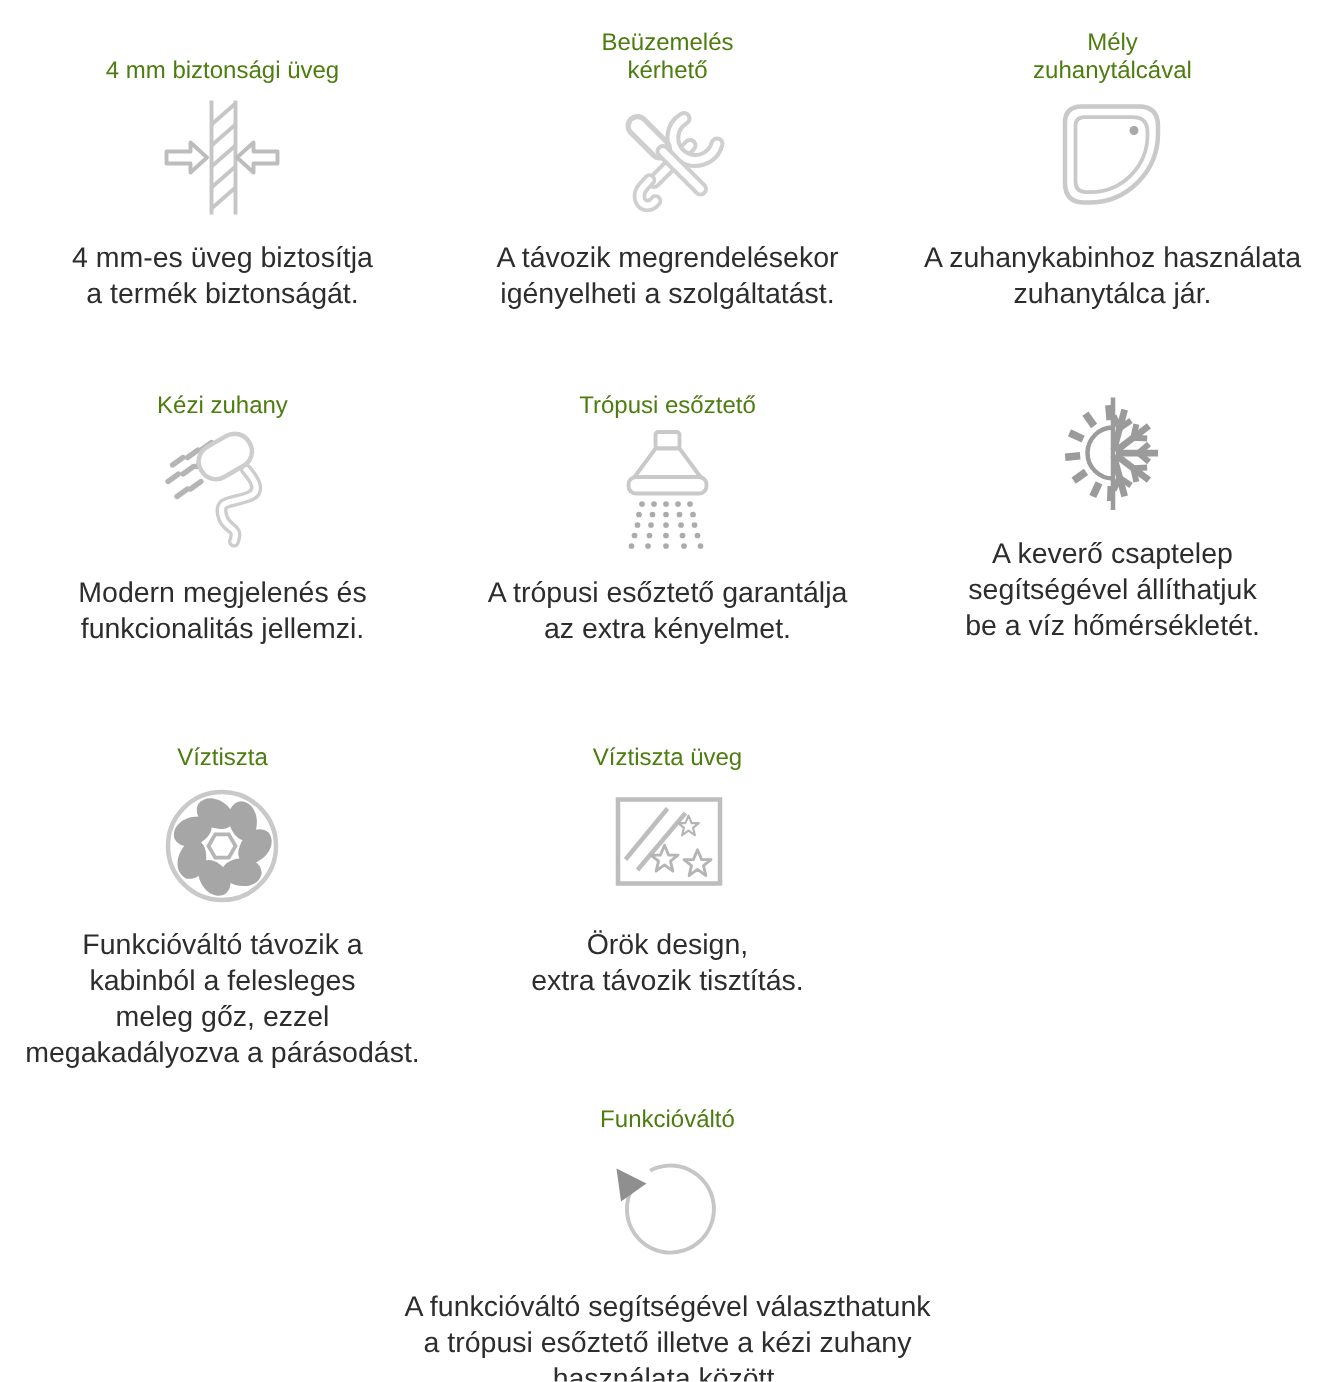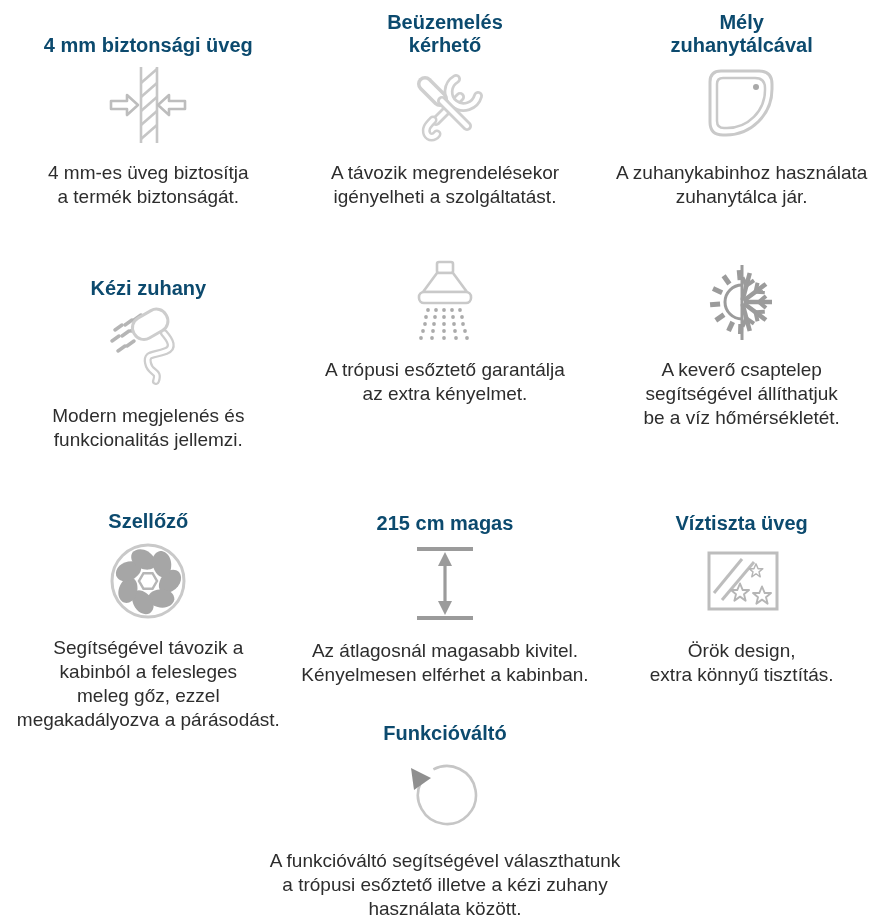--- a/index.html
+++ b/index.html
@@ -8,32 +8,32 @@
     font-family:"Liberation Sans", sans-serif;
     color:#1c1c1c;
   }
   .grid{display:grid;grid-template-columns:1fr 1fr 1fr;}
   .cell{display:flex;flex-direction:column;align-items:center;text-align:center;}
   .r1 .cell{height:255px;}
   .r2 .cell{height:235px;}
   .r3 .cell{height:230px;}
   .titlebox{display:flex;align-items:flex-end;justify-content:center;}
   .r1 .titlebox{height:50px;margin-top:8px;}
-  .r2 .titlebox,.r3 .titlebox{height:26px;margin-top:20px;}
+  .r2 .titlebox,.r3 .titlebox{height:26px;margin-top:0;}
   .title{
-    font-size:20px;font-weight:bold;line-height:1.18;
-    color:#0c4a6e;white-space:pre-line;
+    font-size:16px;font-weight:normal;line-height:1.18;
+    color:#4d7c0f;white-space:pre-line;
   }
   .iconbox{height:86px;display:flex;align-items:center;justify-content:center;margin-top:4px;}
   .desc{
     font-size:19px;line-height:1.27;color:#2d2d2d;
     white-space:pre;margin-top:13px;
   }
   .bottom{display:flex;flex-direction:column;align-items:center;text-align:center;}
-  .bottom .titlebox{height:26px;}
+  .bottom .titlebox{height:26px;margin-top:11px;}
   svg{display:block;}
 </style>
 </head>
 <body>
 
 <div class="grid r1">
 
   <div class="cell">
     <div class="titlebox">
         <div class="title">4 mm biztonsági üveg</div>
@@ -127,20 +127,23 @@
         <g transform="rotate(-30 47 19)">
           <rect x="29" y="7" width="37" height="23" rx="11" fill="#ffffff" stroke="#cdcdcd" stroke-width="3"></rect>
         </g>
       </svg>
     </div>
     <div class="desc">Modern megjelenés és
 funkcionalitás jellemzi.</div>
   </div>
 
   <div class="cell">
+    <div class="titlebox">
+        <div class="title">Trópusi esőztető</div>
+      </div>
     <div class="iconbox">
       <svg width="90" height="86" viewBox="0 0 90 86" aria-label="rain-shower-icon">
         <g fill="#ffffff" stroke="#c9c9c9" stroke-width="2.6" stroke-linejoin="round">
           <rect x="37" y="3" width="16" height="11" rx="2"></rect>
           <path d="M37 14 H53 L67 33 H23 Z"></path>
           <rect x="19" y="33" width="52" height="11" rx="5"></rect>
         </g>
         <g fill="#ababab">
           <circle cx="28" cy="51" r="1.9"></circle>
             <circle cx="36" cy="51" r="1.9"></circle>
@@ -221,21 +224,21 @@
 segítségével állíthatjuk
 be a víz hőmérsékletét.</div>
   </div>
 
 </div>
 
 <div class="grid r3">
 
   <div class="cell">
     <div class="titlebox">
-        <div class="title">Szellőző</div>
+        <div class="title">Víztiszta</div>
       </div>
     <div class="iconbox">
       <svg width="90" height="85" viewBox="0 0 90 85" aria-label="fan-icon">
         <circle cx="45" cy="43" r="36" fill="#ffffff" stroke="#c9c9c9" stroke-width="3"></circle>
         <g fill="#a6a6a6">
           <g transform="translate(45,43)">
             <g>
                 <path d="M11 3 C 13 -8 24 -15 31 -9 C 36 -3 32 8 20 12 C 14 13 10 9 11 3 Z"></path>
               </g>
             <g transform="rotate(51.4)">
@@ -254,61 +257,45 @@
                 <path d="M11 3 C 13 -8 24 -15 31 -9 C 36 -3 32 8 20 12 C 14 13 10 9 11 3 Z"></path>
               </g>
             <g transform="rotate(308.4)">
                 <path d="M11 3 C 13 -8 24 -15 31 -9 C 36 -3 32 8 20 12 C 14 13 10 9 11 3 Z"></path>
               </g>
           </g>
         </g>
         <polygon points="54,43 49.5,50.8 40.5,50.8 36,43 40.5,35.2 49.5,35.2" fill="#ffffff" stroke="#b5b5b5" stroke-width="2.5"></polygon>
       </svg>
     </div>
-    <div class="desc">Segítségével távozik a
+    <div class="desc">Funkcióváltó távozik a
 kabinból a felesleges
 meleg gőz, ezzel
 megakadályozva a párásodást.</div>
   </div>
 
-  <div class="cell">
-    <div class="titlebox">
-        <div class="title">215 cm magas</div>
-      </div>
-    <div class="iconbox">
-      <svg width="90" height="85" viewBox="0 0 90 85" aria-label="height-arrow-icon">
-        <line x1="17" y1="8" x2="73" y2="8" stroke="#9b9b9b" stroke-width="4"></line>
-        <line x1="17" y1="77" x2="73" y2="77" stroke="#9b9b9b" stroke-width="4"></line>
-        <line x1="45" y1="20" x2="45" y2="65" stroke="#9b9b9b" stroke-width="3.2"></line>
-        <polygon points="45,11 38,25 52,25" fill="#9b9b9b"></polygon>
-        <polygon points="45,74 38,60 52,60" fill="#9b9b9b"></polygon>
-      </svg>
-    </div>
-    <div class="desc">Az átlagosnál magasabb kivitel.
-Kényelmesen elférhet a kabinban.</div>
-  </div>
 
   <div class="cell">
     <div class="titlebox">
         <div class="title">Víztiszta üveg</div>
       </div>
     <div class="iconbox">
       <svg width="90" height="80" viewBox="0 0 90 80" aria-label="clear-glass-icon">
         <rect x="12" y="10" width="68" height="56" fill="#ffffff" stroke="#bdbdbd" stroke-width="3"></rect>
         <line x1="17" y1="50" x2="45" y2="16" stroke="#bdbdbd" stroke-width="3"></line>
         <line x1="25" y1="57" x2="57" y2="19" stroke="#bdbdbd" stroke-width="3"></line>
         <g fill="#ffffff" stroke="#b5b5b5" stroke-width="2" stroke-linejoin="round">
           <path transform="translate(59,28) scale(0.72)" d="M0,-10 L2.9,-3.1 9.5,-3.1 4.2,1.2 5.9,8.1 0,3.8 -5.9,8.1 -4.2,1.2 -9.5,-3.1 -2.9,-3.1 Z"></path>
           <path transform="translate(43,50) scale(0.95)" d="M0,-10 L2.9,-3.1 9.5,-3.1 4.2,1.2 5.9,8.1 0,3.8 -5.9,8.1 -4.2,1.2 -9.5,-3.1 -2.9,-3.1 Z"></path>
           <path transform="translate(65,53) scale(0.95)" d="M0,-10 L2.9,-3.1 9.5,-3.1 4.2,1.2 5.9,8.1 0,3.8 -5.9,8.1 -4.2,1.2 -9.5,-3.1 -2.9,-3.1 Z"></path>
         </g>
       </svg>
     </div>
     <div class="desc">Örök design,
-extra könnyű tisztítás.</div>
+extra távozik tisztítás.</div>
   </div>
 
 </div>
 
 <div class="bottom">
   <div class="cell">
     <div class="titlebox">
         <div class="title">Funkcióváltó</div>
       </div>
     <div class="iconbox">

